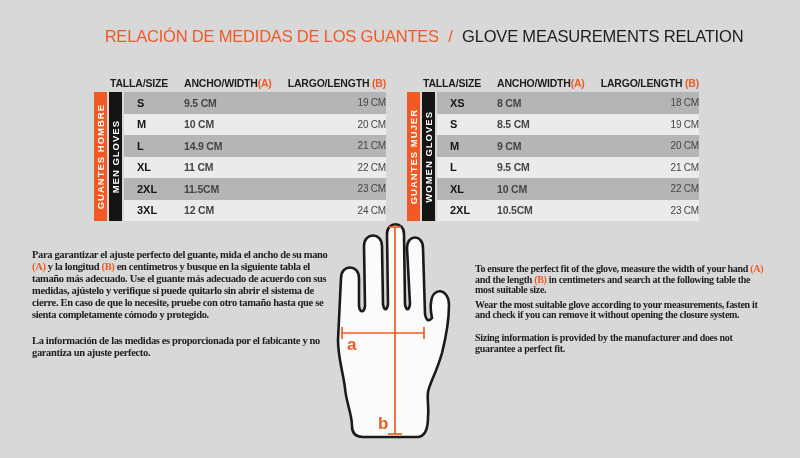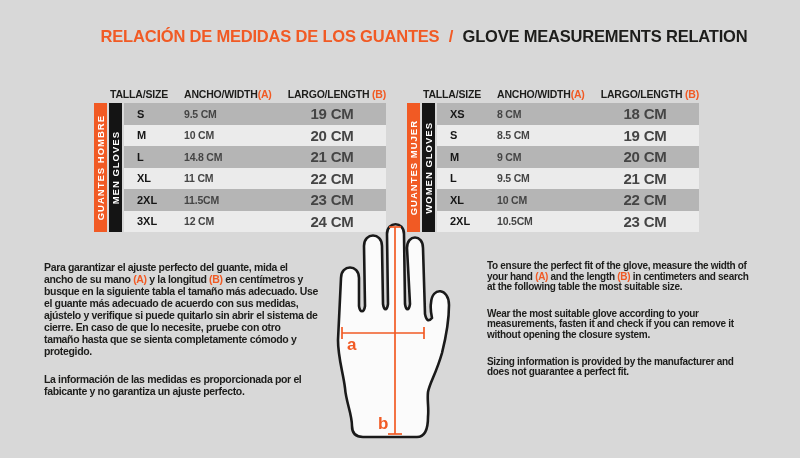--- a/index.html
+++ b/index.html
@@ -5,30 +5,30 @@
   html,body { margin:0; padding:0; }
   .page {
     position:relative; width:800px; height:458px;
     background:#d8d8d8; overflow:hidden;
     font-family:"Liberation Sans", sans-serif;
     color:#1d1d1b;
   }
   
   .title {
     position:absolute; top:27px; left:0; right:0;
-    text-align:center; font-size:16.5px; font-weight:bold; letter-spacing:-0.2px;
+    text-align:center; font-size:16.5px; font-weight:normal; letter-spacing:-0.2px;
     white-space:nowrap;
     padding-left:48px;
   }
   .title .es, .title .sep { color:#f15a24; }
   .title .sep { margin:0 5px; }
   .title .en { color:#1d1d1b; }
 
   
-  .size-table { position:absolute; top:84px; width:292px; }
+  .size-table { position:absolute; top:73px; width:292px; }
   .size-table.men   { left:94px; }
   .size-table.women { left:407px; }
   .thead { display:flex; height:19px; align-items:center; font-size:10.5px; font-weight:bold; letter-spacing:-0.2px; }
   .th-size   { width:90px; text-align:center; }
   .th-width  { width:96px; }
   .th-length { width:106px; text-align:right; }
   .marker { color:#f15a24; }
   .tbody { display:flex; }
   .vbar {
     width:13px; height:129px; margin-right:2px;
@@ -39,28 +39,28 @@
   .vbar span {
     writing-mode:vertical-rl; transform:rotate(180deg);
     color:#ffffff; font-weight:bold; font-size:9.5px; letter-spacing:1px; white-space:nowrap;
   }
   .rows { width:262px; }
   .trow { display:flex; height:21.5px; align-items:center; }
   .trow.dark  { background:#b5b5b5; }
   .trow.light { background:#ebebeb; }
   .cell-size   { width:60px; padding-left:13px; box-sizing:border-box; font-weight:bold; font-size:11px; color:#161616; }
   .cell-width  { width:94px; text-align:left; font-weight:bold; font-size:10.5px; color:#454545; letter-spacing:-0.2px; }
-  .cell-length { width:108px; text-align:center; font-weight:bold; font-size:15px; color:#454545; letter-spacing:-0.2px; }
+  .cell-length { width:108px; text-align:right; font-weight:normal; font-size:10px; color:#454545; letter-spacing:-0.2px; }
 
   
   .textblock { position:absolute; font-weight:bold; }
-  .textblock p { margin:16px; }
+  .textblock p { margin:4px;font-family:Liberation Serif, serif; }
   .text-es { left:28px;  top:245px; width:306px; font-size:10.5px; line-height:12px;   letter-spacing:-0.35px; }
   .text-es .disclaimer { margin-top:14px; }
-  .text-en { left:471px; top:245px; width:302px; font-size:10px;   line-height:10.6px; letter-spacing:-0.3px; }
+  .text-en { left:471px; top:260px; width:302px; font-size:10px;   line-height:10.6px; letter-spacing:-0.3px; }
   .text-en .disclaimer { margin-top:12px; }
 
   
   .hand-wrap { position:absolute; left:332px; top:220px; width:136px; height:220px; }
 </style>
 </head>
 <body>
 
 <div class="page">
 
@@ -89,21 +89,21 @@
             <div class="cell-width">9.5 CM</div>
             <div class="cell-length">19 CM</div>
           </div>
         <div class="trow light">
             <div class="cell-size">M</div>
             <div class="cell-width">10 CM</div>
             <div class="cell-length">20 CM</div>
           </div>
         <div class="trow dark">
             <div class="cell-size">L</div>
-            <div class="cell-width">14.8 CM</div>
+            <div class="cell-width">14.9 CM</div>
             <div class="cell-length">21 CM</div>
           </div>
         <div class="trow light">
             <div class="cell-size">XL</div>
             <div class="cell-width">11 CM</div>
             <div class="cell-length">22 CM</div>
           </div>
         <div class="trow dark">
             <div class="cell-size">2XL</div>
             <div class="cell-width">11.5CM</div>

